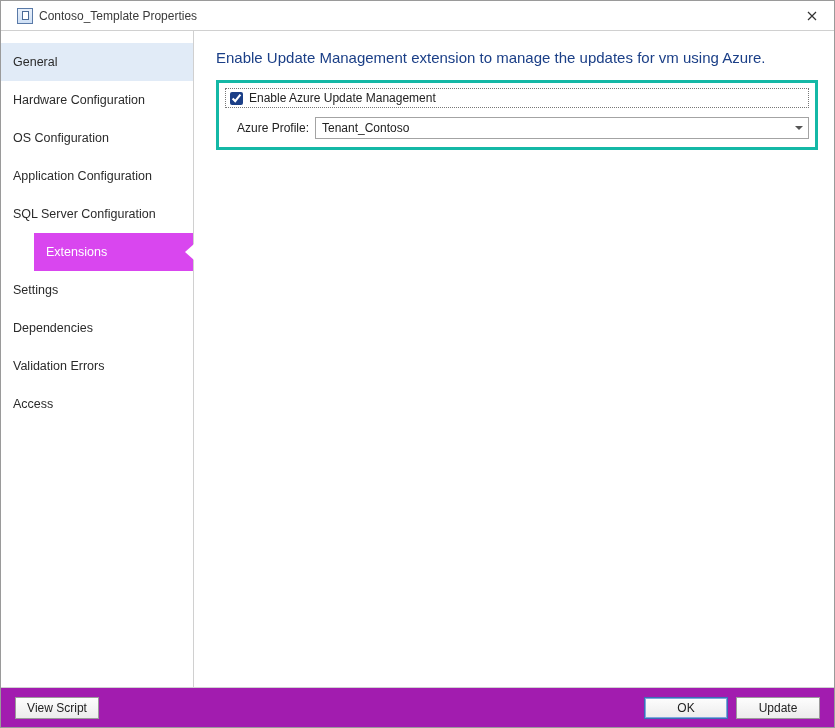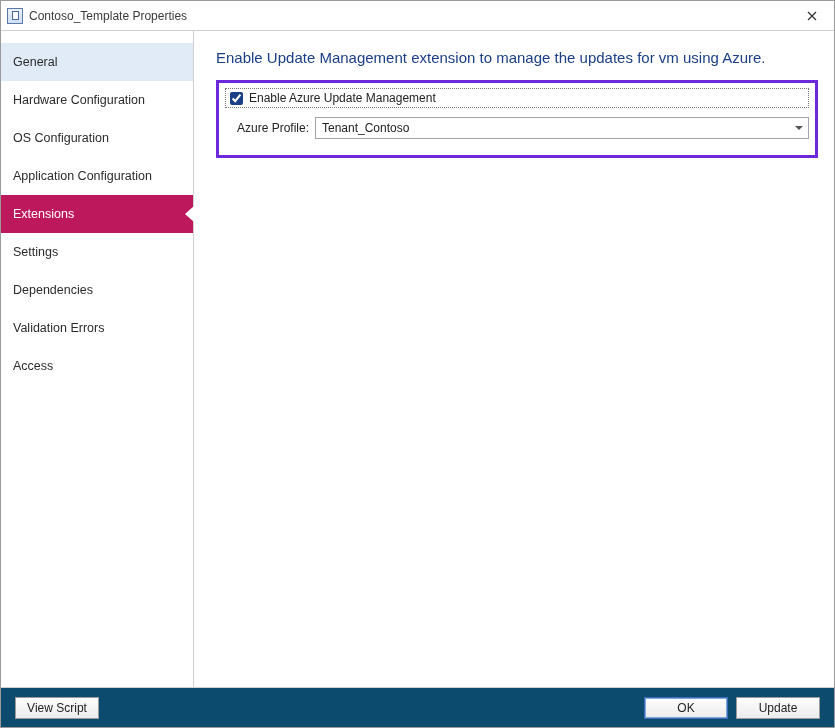--- a/index.html
+++ b/index.html
@@ -12,21 +12,21 @@
     display: flex;
     flex-direction: column;
     position: relative;
   }
   .titlebar {
     height: 30px;
     background: #fff;
     display: flex;
     align-items: center;
     border-bottom: 1px solid #d0d0d0;
-    padding-left: 6px;
+    padding-left: 16px;
   }
   .titlebar .app-icon {
     width: 16px; height: 16px;
     border: 1px solid #5a7aa8;
     background: linear-gradient(#eaf1fb,#cfe0f5);
     display: flex; align-items: center; justify-content: center;
     margin-right: 6px;
   }
   .titlebar .app-icon-inner {
     width: 7px; height: 9px; border: 1px solid #4a6a96; background: #fff;
@@ -64,22 +64,23 @@
     font-size: 12.5px;
     color: #2b2b2b;
     border-bottom: 0px solid transparent;
     cursor: default;
     position: relative;
   }
   .sidebar-item.first {
     background: #e1ebf7;
   }
   .sidebar-item.selected {
-    background: #be185d;
+    background: #d946ef;
     color: #fff;
+    margin-left: 33px;
   }
   .sidebar-item.selected::after {
     content: "";
     position: absolute;
     right: -1px;
     top: 50%;
     margin-top: -8px;
     width: 0;
     height: 0;
     border-top: 8px solid transparent;
@@ -93,22 +94,22 @@
     position: relative;
   }
   .page-heading {
     color: #1b3f87;
     font-size: 15px;
     font-weight: 400;
     margin: 2px 0 14px 0;
   }
 
   .highlight-box {
-    border: 3px solid #6d28d9;
-    padding: 5px 6px 16px 6px;
+    border: 3px solid #14b8a6;
+    padding: 5px 6px 8px 6px;
   }
 
   .check-row {
     display: flex;
     align-items: center;
     border: 1px dotted #777;
     padding: 2px 4px 2px 2px;
     margin-bottom: 6px;
   }
   .check-row input[type="checkbox"] {
@@ -151,21 +152,21 @@
     border-right: 4px solid transparent;
     border-top: 4px solid #555;
   }
 
   .footer {
     height: 40px;
     border-top: 1px solid #d0d0d0;
     display: flex;
     align-items: center;
     padding: 0 14px;
-    background: #0c4a6e;
+    background: #a21caf;
   }
   .btn {
     height: 22px;
     min-width: 84px;
     border: 1px solid #9b9b9b;
     background: linear-gradient(#fdfdfd,#ececec);
     font-size: 12px;
     color: #222;
     display: inline-flex;
     align-items: center;
@@ -202,20 +203,23 @@
         </div>
       <div class="sidebar-item">
           <span>Hardware Configuration</span>
         </div>
       <div class="sidebar-item">
           <span>OS Configuration</span>
         </div>
       <div class="sidebar-item">
           <span>Application Configuration</span>
         </div>
+      <div class="sidebar-item">
+          <span>SQL Server Configuration</span>
+        </div>
       <div class="sidebar-item selected">
           <span>Extensions</span>
         </div>
       <div class="sidebar-item">
           <span>Settings</span>
         </div>
       <div class="sidebar-item">
           <span>Dependencies</span>
         </div>
       <div class="sidebar-item">

